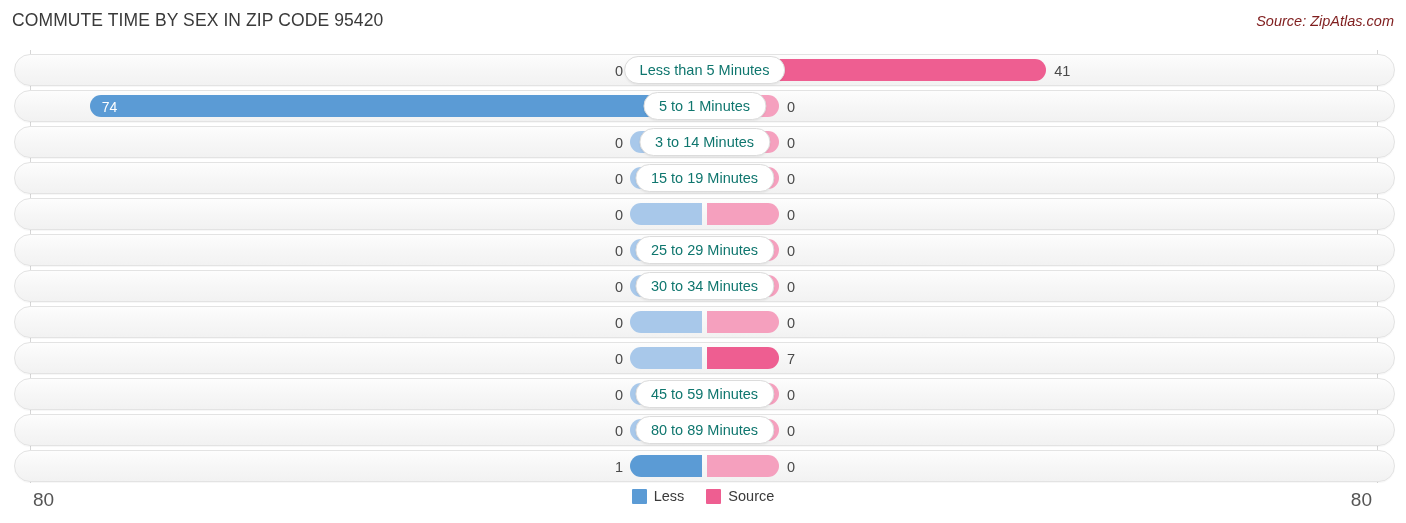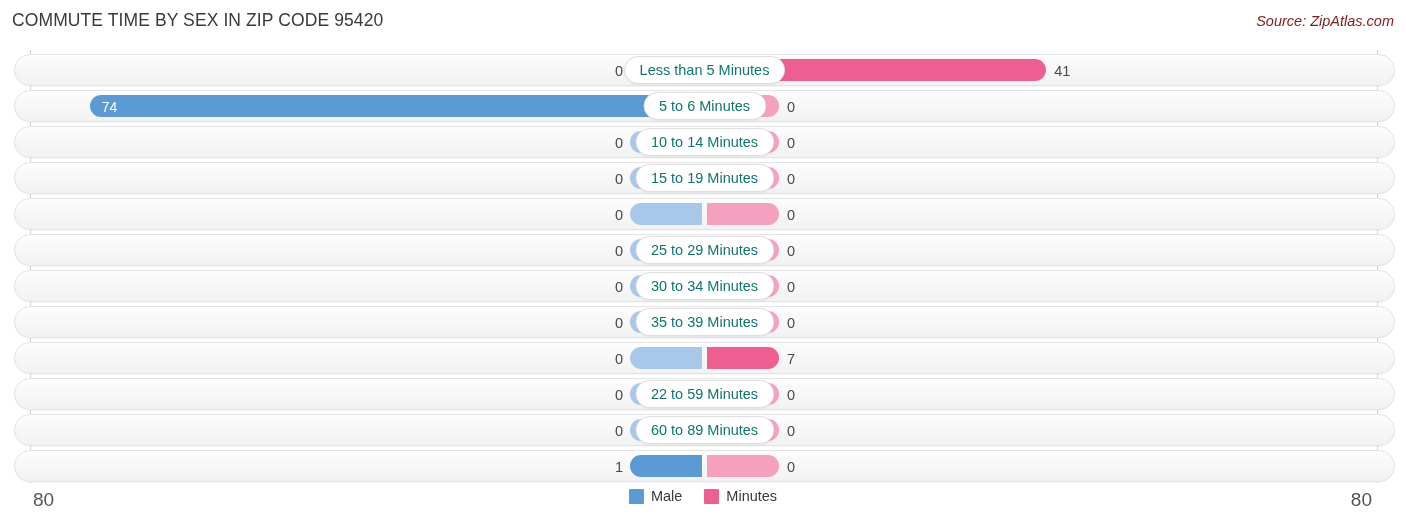--- a/index.html
+++ b/index.html
@@ -128,30 +128,30 @@
           </div>
           <div class="cat-pill">Less than 5 Minutes</div>
         </div>
         <div class="row" style="top: 40px;">
           <div class="bars">
             <div class="bar male strong" style="width: 612.35px;"></div>
             <div class="bar female zero" style="width: 72px;"></div>
             <div class="val inside" style="left: 86.65px; top: 1px;">74</div>
             <div class="val female-out" style="left: 772px; top: 1px;">0</div>
           </div>
-          <div class="cat-pill">5 to 6 Minutes</div>
+          <div class="cat-pill">5 to 1 Minutes</div>
         </div>
         <div class="row" style="top: 76px;">
           <div class="bars">
             <div class="bar male zero" style="width: 72px;"></div>
             <div class="bar female zero" style="width: 72px;"></div>
             <div class="val male-out" style="right: 771px; top: 1px;">0</div>
             <div class="val female-out" style="left: 772px; top: 1px;">0</div>
           </div>
-          <div class="cat-pill">10 to 14 Minutes</div>
+          <div class="cat-pill">3 to 14 Minutes</div>
         </div>
         <div class="row" style="top: 112px;">
           <div class="bars">
             <div class="bar male zero" style="width: 72px;"></div>
             <div class="bar female zero" style="width: 72px;"></div>
             <div class="val male-out" style="right: 771px; top: 1px;">0</div>
             <div class="val female-out" style="left: 772px; top: 1px;">0</div>
           </div>
           <div class="cat-pill">15 to 19 Minutes</div>
         </div>
@@ -181,66 +181,65 @@
           </div>
           <div class="cat-pill">30 to 34 Minutes</div>
         </div>
         <div class="row" style="top: 256px;">
           <div class="bars">
             <div class="bar male zero" style="width: 72px;"></div>
             <div class="bar female zero" style="width: 72px;"></div>
             <div class="val male-out" style="right: 771px; top: 1px;">0</div>
             <div class="val female-out" style="left: 772px; top: 1px;">0</div>
           </div>
-          <div class="cat-pill">35 to 39 Minutes</div>
         </div>
         <div class="row" style="top: 292px;">
           <div class="bars">
             <div class="bar male zero" style="width: 72px;"></div>
             <div class="bar female strong" style="width: 72px;"></div>
             <div class="val male-out" style="right: 771px; top: 1px;">0</div>
             <div class="val female-out" style="left: 772px; top: 1px;">7</div>
           </div>
         </div>
         <div class="row" style="top: 328px;">
           <div class="bars">
             <div class="bar male zero" style="width: 72px;"></div>
             <div class="bar female zero" style="width: 72px;"></div>
             <div class="val male-out" style="right: 771px; top: 1px;">0</div>
             <div class="val female-out" style="left: 772px; top: 1px;">0</div>
           </div>
-          <div class="cat-pill">22 to 59 Minutes</div>
+          <div class="cat-pill">45 to 59 Minutes</div>
         </div>
         <div class="row" style="top: 364px;">
           <div class="bars">
             <div class="bar male zero" style="width: 72px;"></div>
             <div class="bar female zero" style="width: 72px;"></div>
             <div class="val male-out" style="right: 771px; top: 1px;">0</div>
             <div class="val female-out" style="left: 772px; top: 1px;">0</div>
           </div>
-          <div class="cat-pill">60 to 89 Minutes</div>
+          <div class="cat-pill">80 to 89 Minutes</div>
         </div>
         <div class="row" style="top: 400px;">
           <div class="bars">
             <div class="bar male strong" style="width: 72px;"></div>
             <div class="bar female zero" style="width: 72px;"></div>
             <div class="val male-out" style="right: 771px; top: 1px;">1</div>
             <div class="val female-out" style="left: 772px; top: 1px;">0</div>
           </div>
         </div>
       </div>
   </div>
 
   <div class="axis-label left">80</div>
   <div class="axis-label right">80</div>
 
   <div class="legend" id="legend-host">
       <div class="legend-item">
         <span class="legend-swatch" style="background: rgb(91, 155, 213);"></span>
-        <span class="legend-text">Male</span>
+        <span class="legend-text">Less</span>
       </div>
       <div class="legend-item">
         <span class="legend-swatch" style="background: rgb(238, 94, 145);"></span>
-        <span class="legend-text">Minutes</span>
+        <span class="legend-text">Source</span>
       </div>
     </div>
 
 </div>
 
 </body></html>

